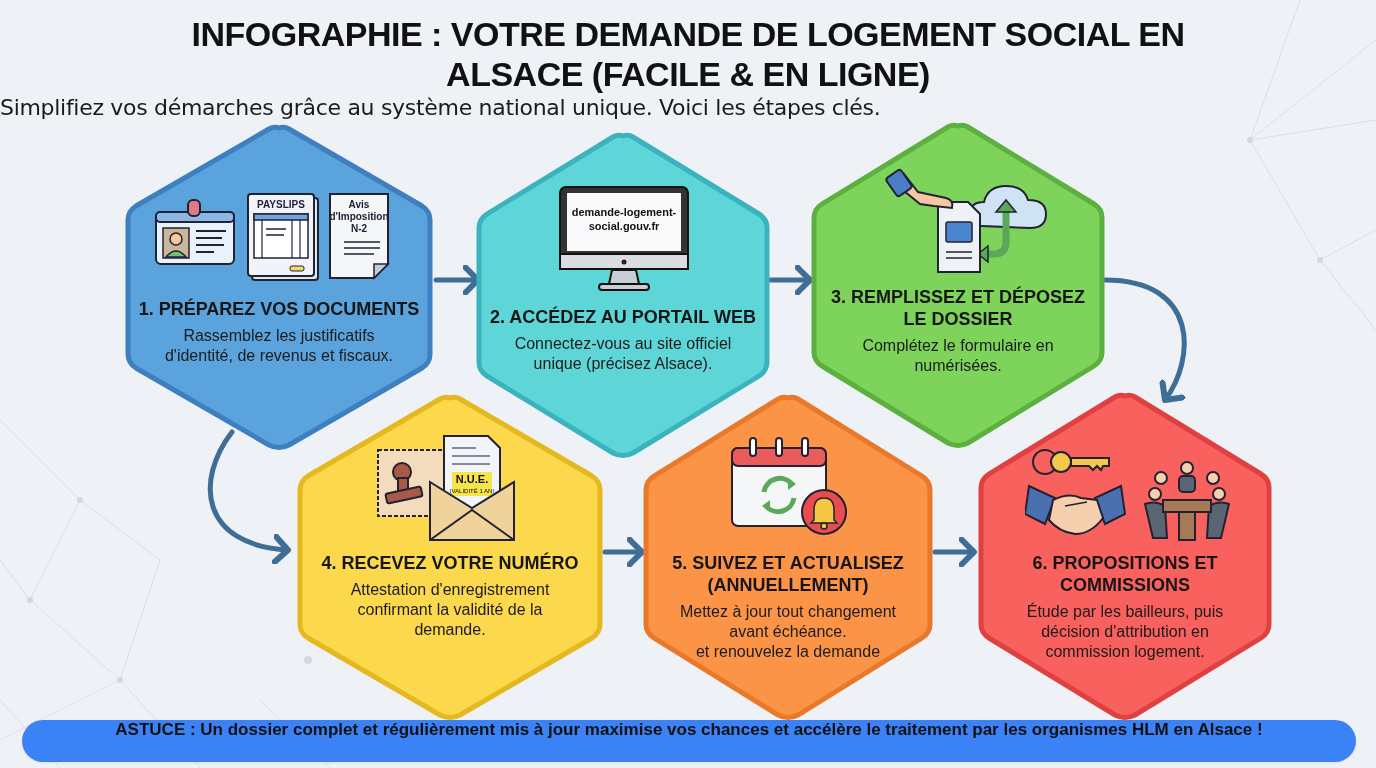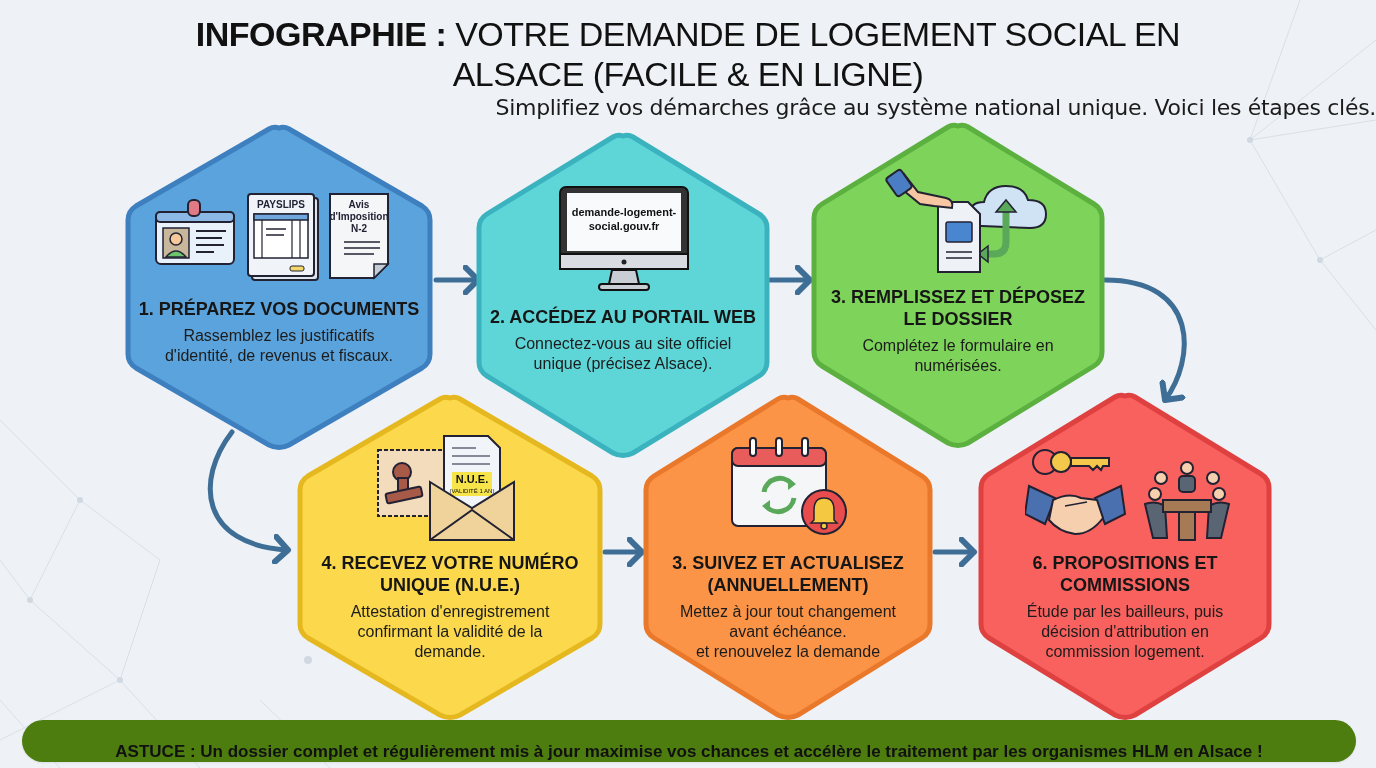--- a/index.html
+++ b/index.html
@@ -8,23 +8,23 @@
     background: #eef2f6;
     font-family: "Liberation Sans", "DejaVu Sans", sans-serif;
     color: #111;
   }
   .bg-net { position: absolute; inset: 0; z-index: 0; }
   .title {
     position: absolute; left: 0; right: 0; top: 14px; text-align: center;
     font-size: 34px; line-height: 40px; letter-spacing: -0.5px; z-index: 2;
   }
   .title .light { font-weight: 700; }
-  .title .bold { font-weight: 400; }
+  .title .bold { font-weight: 700; }
   .subtitle {
-    position: absolute; left: 0; right: 0; top: 95px; text-align: right;
+    position: absolute; left: 0; right: 0; top: 95px; text-align: left;
     font-family: "DejaVu Sans", sans-serif;
     font-size: 22px; color: #1b1b1b; z-index: 2; letter-spacing: -0.3px;
   }
   .hex {
     position: absolute; z-index: 2;
   }
   .hex svg.shape { position: absolute; left: 0; top: 0; }
   .hex .content {
     position: absolute; left: 0; right: 0; text-align: center;
   }
@@ -33,22 +33,22 @@
     padding: 0 8px;
   }
   .hex .step-desc {
     font-size: 16px; line-height: 20px; color: #1c1c1c; margin-top: 6px;
     padding: 0 30px;
   }
   .hex .icon { position: absolute; }
   .arrows { position: absolute; inset: 0; z-index: 1; }
   .tip {
     position: absolute; left: 22px; top: 720px; width: 1334px; height: 42px;
-    background: #4d7c0f; border-radius: 21px; z-index: 3;
-    display: flex; align-items: flex-end; justify-content: center;
+    background: #3b82f6; border-radius: 21px; z-index: 3;
+    display: flex; align-items: flex-start; justify-content: center;
     font-weight: 700; font-size: 17px; color: #111;
     box-shadow: 0 1px 2px rgba(0,0,0,0.08);
   }
 </style>
 </head>
 <body>
 
 <svg class="bg-net" width="1376" height="768" viewBox="0 0 1376 768">
   <g stroke="#d6dde6" stroke-width="1" fill="none" opacity="0.9">
     <path d="M1376 40 L1250 140 L1320 260 L1376 230"></path>
@@ -224,21 +224,20 @@
     <rect x="80" y="40" width="40" height="24" fill="#f6e44a"></rect>
     <text x="100" y="51" text-anchor="middle" font-family="Liberation Sans, sans-serif" font-weight="700" font-size="11" fill="#111">N.U.E.</text>
     <text x="100" y="61" text-anchor="middle" font-family="Liberation Sans, sans-serif" font-size="6" fill="#111">(VALIDITÉ 1 AN)</text>
 
     <path d="M58 50 L100 76 L142 50 L142 108 L58 108 Z" fill="#f0d39a" stroke="#223" stroke-width="2"></path>
     <path d="M58 108 L100 78 L142 108" fill="none" stroke="#223" stroke-width="2"></path>
   </svg>
   <div class="content" style="top:160px;">
     <div class="step-title">
       <div>4. RECEVEZ VOTRE NUMÉRO</div>
-      <div>UNIQUE (N.U.E.)</div>
     </div>
     <div class="step-desc">
       <div>Attestation d'enregistrement</div>
       <div>confirmant la validité de la</div>
       <div>demande.</div>
     </div>
   </div>
 </div>
 
 <div class="hex" style="left:640px; top:392px; width:296px; height:330px;">
@@ -254,21 +253,21 @@
     <path d="M36 56 A16 16 0 0 1 64 48" fill="none" stroke="#5aa85a" stroke-width="5"></path>
     <path d="M66 62 A16 16 0 0 1 38 70" fill="none" stroke="#5aa85a" stroke-width="5"></path>
     <path d="M60 42 L68 48 L60 54 Z" fill="#5aa85a"></path>
     <path d="M42 64 L34 70 L42 76 Z" fill="#5aa85a"></path>
     <circle cx="96" cy="76" r="22" fill="#e84c4c" stroke="#223" stroke-width="2"></circle>
     <path d="M86 84 L86 74 Q86 62 96 62 Q106 62 106 74 L106 84 L109 87 L83 87 Z" fill="#f5c842" stroke="#223" stroke-width="1.5"></path>
     <circle cx="96" cy="90" r="3" fill="#f5c842" stroke="#223" stroke-width="1.5"></circle>
   </svg>
   <div class="content" style="top:160px;">
     <div class="step-title">
-      <div>3. SUIVEZ ET ACTUALISEZ</div>
+      <div>5. SUIVEZ ET ACTUALISEZ</div>
       <div>(ANNUELLEMENT)</div>
     </div>
     <div class="step-desc">
       <div>Mettez à jour tout changement</div>
       <div>avant échéance.</div>
       <div>et renouvelez la demande</div>
     </div>
   </div>
 </div>
 

